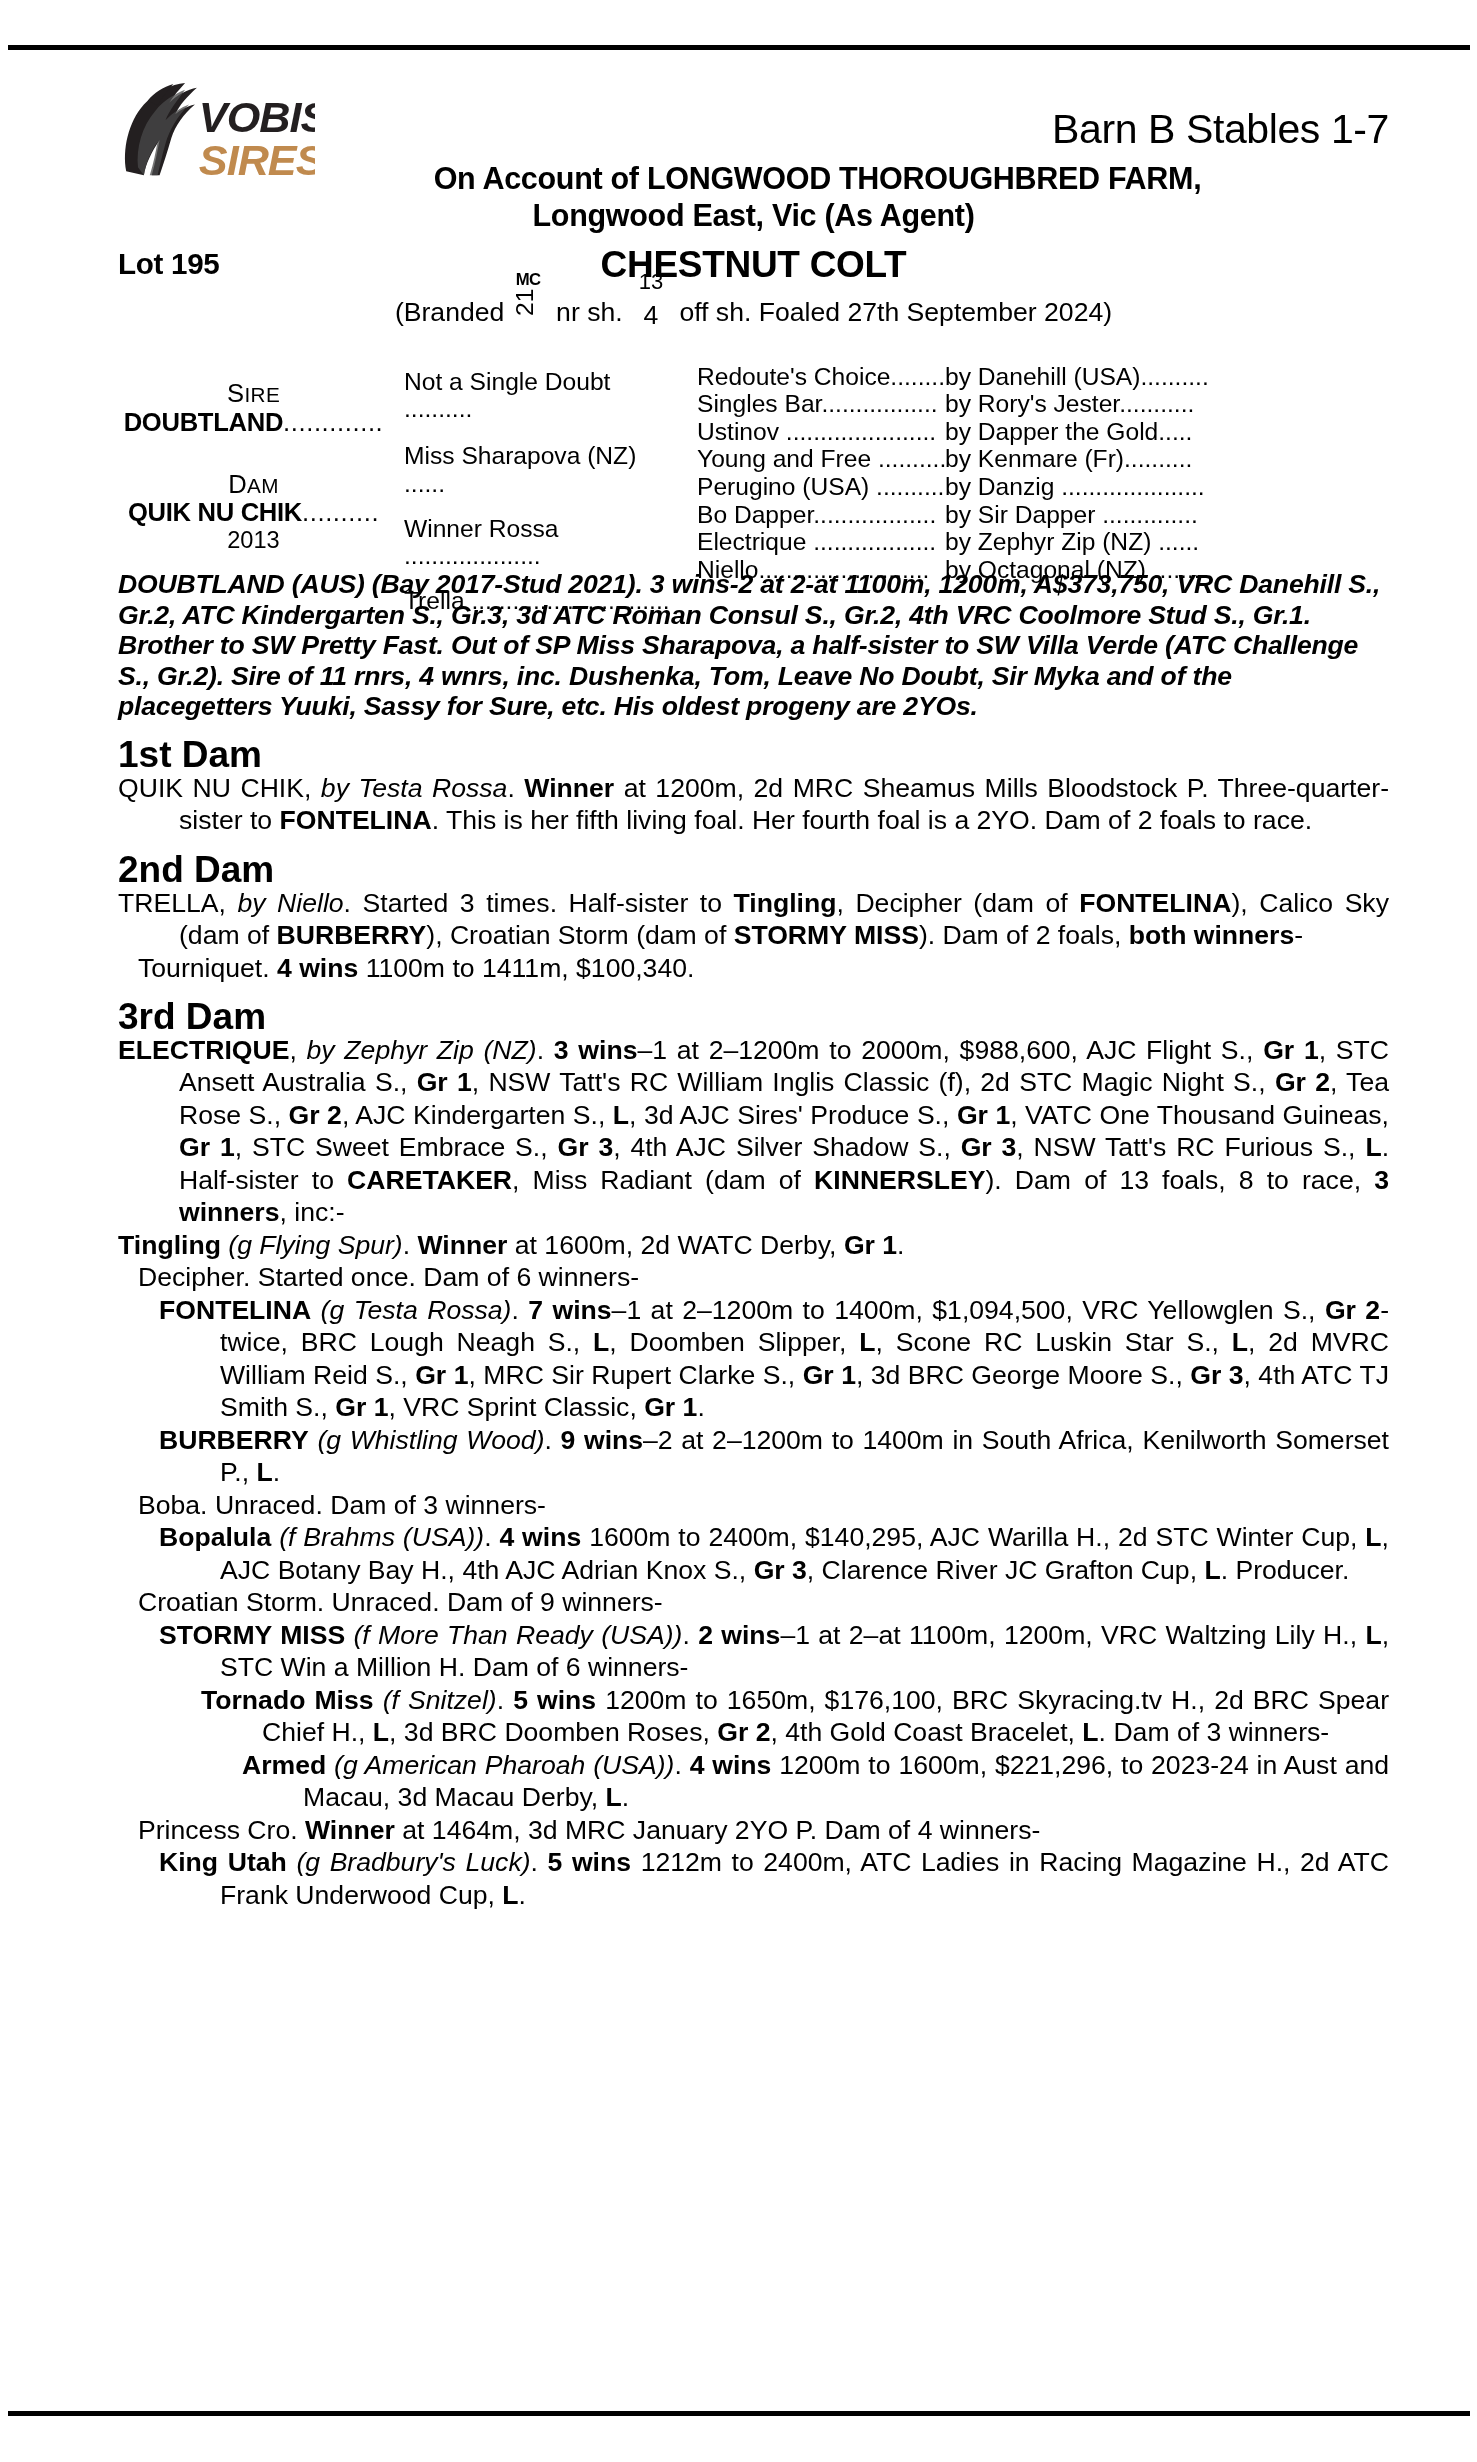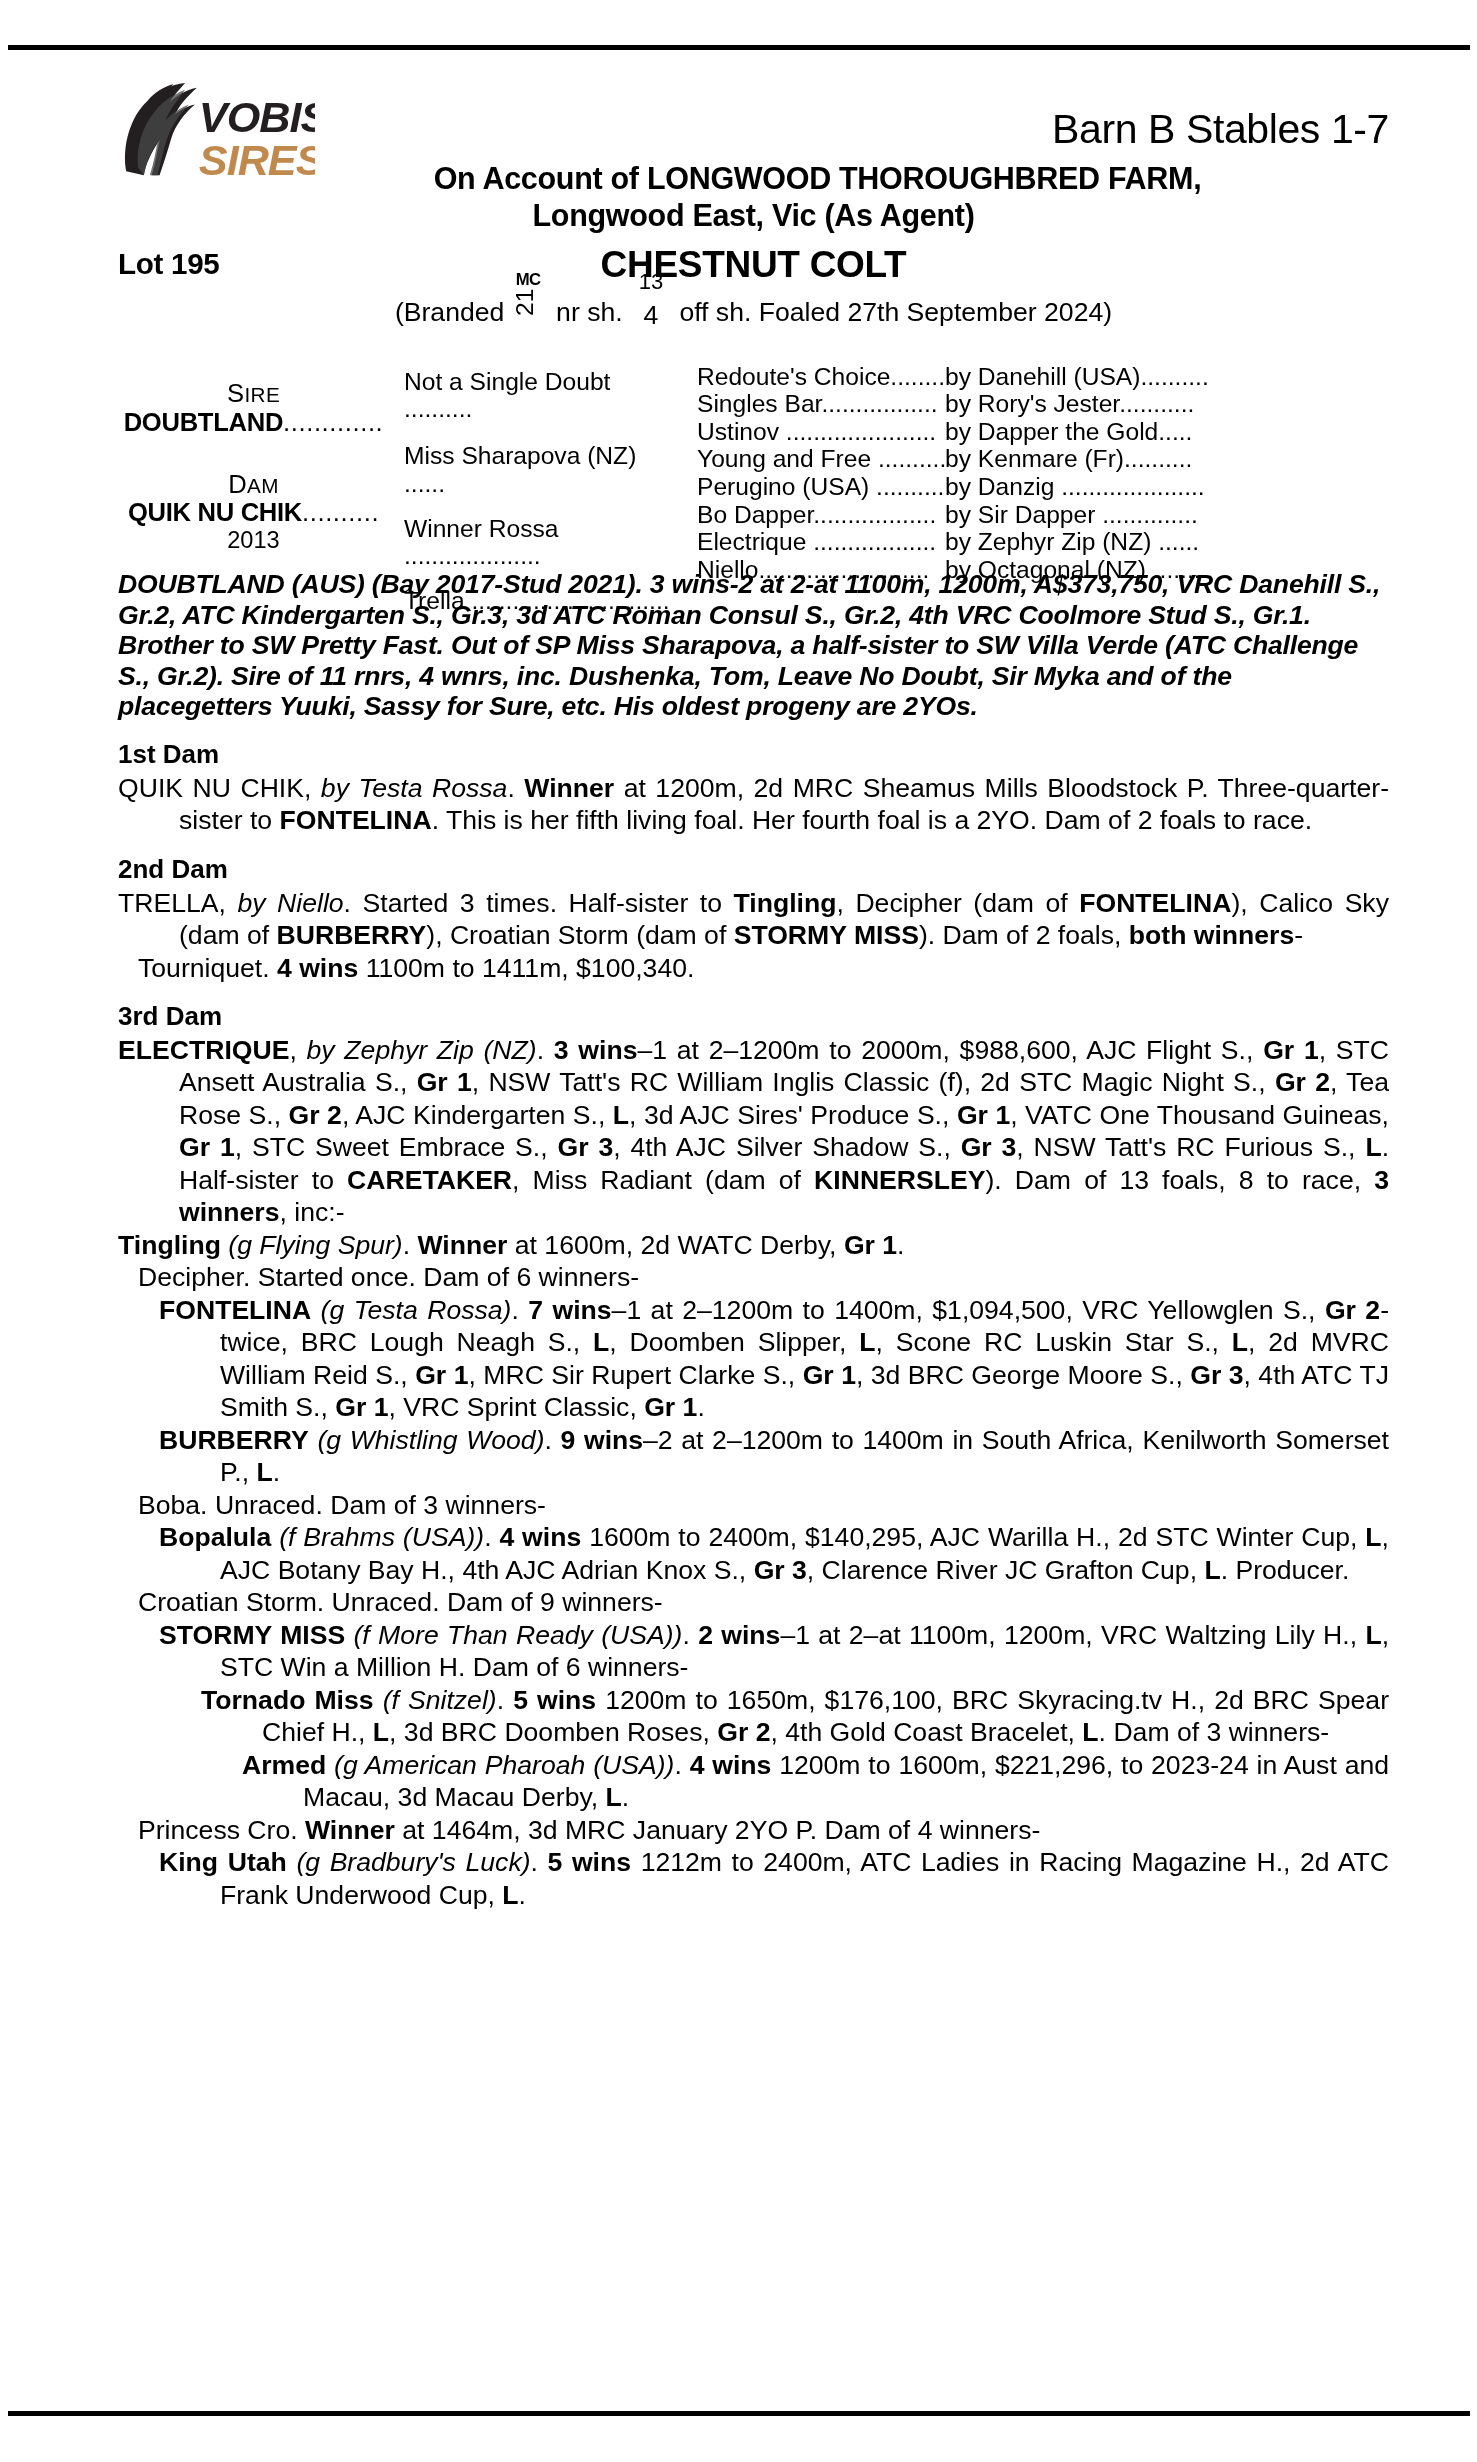--- a/index.html
+++ b/index.html
@@ -217,21 +217,21 @@
     font-style: italic;
     font-size: 26.6px;
     line-height: 30.5px;
     letter-spacing: -0.2px;
     text-align: left;
   }
 
   
   .dam-head {
     font-weight: bold;
-    font-size: 26px;
+    font-size: 37px;
     line-height: 33px;
     margin-top: 15.8px;
     margin-bottom: 1px;
   }
   p.blk {
     margin: 0;
     font-size: 26.6px;
     line-height: 32.5px;
     text-align: justify;
     text-justify: inter-word;

